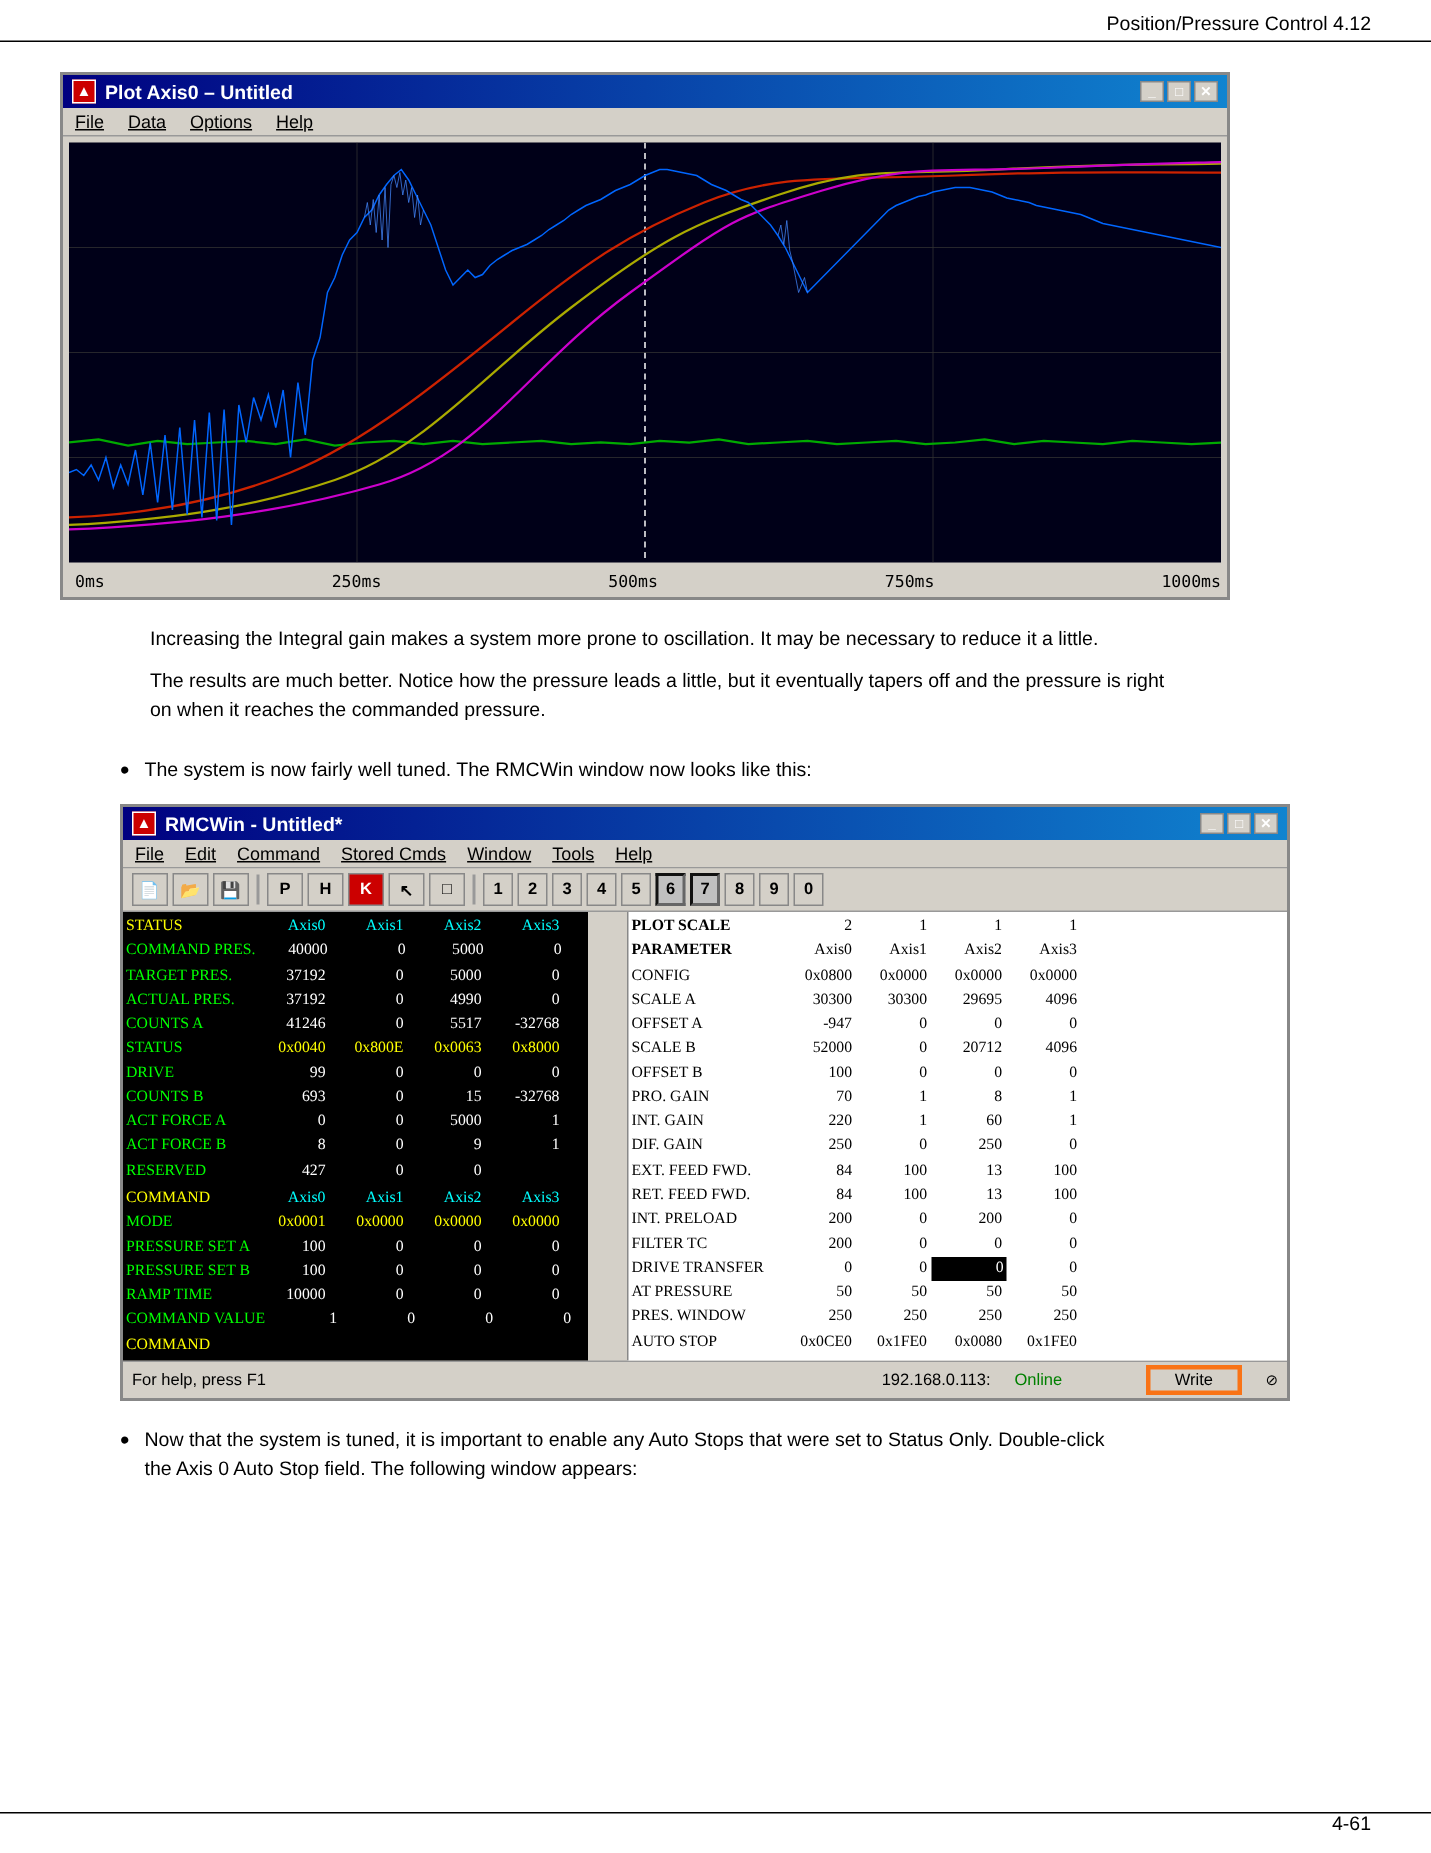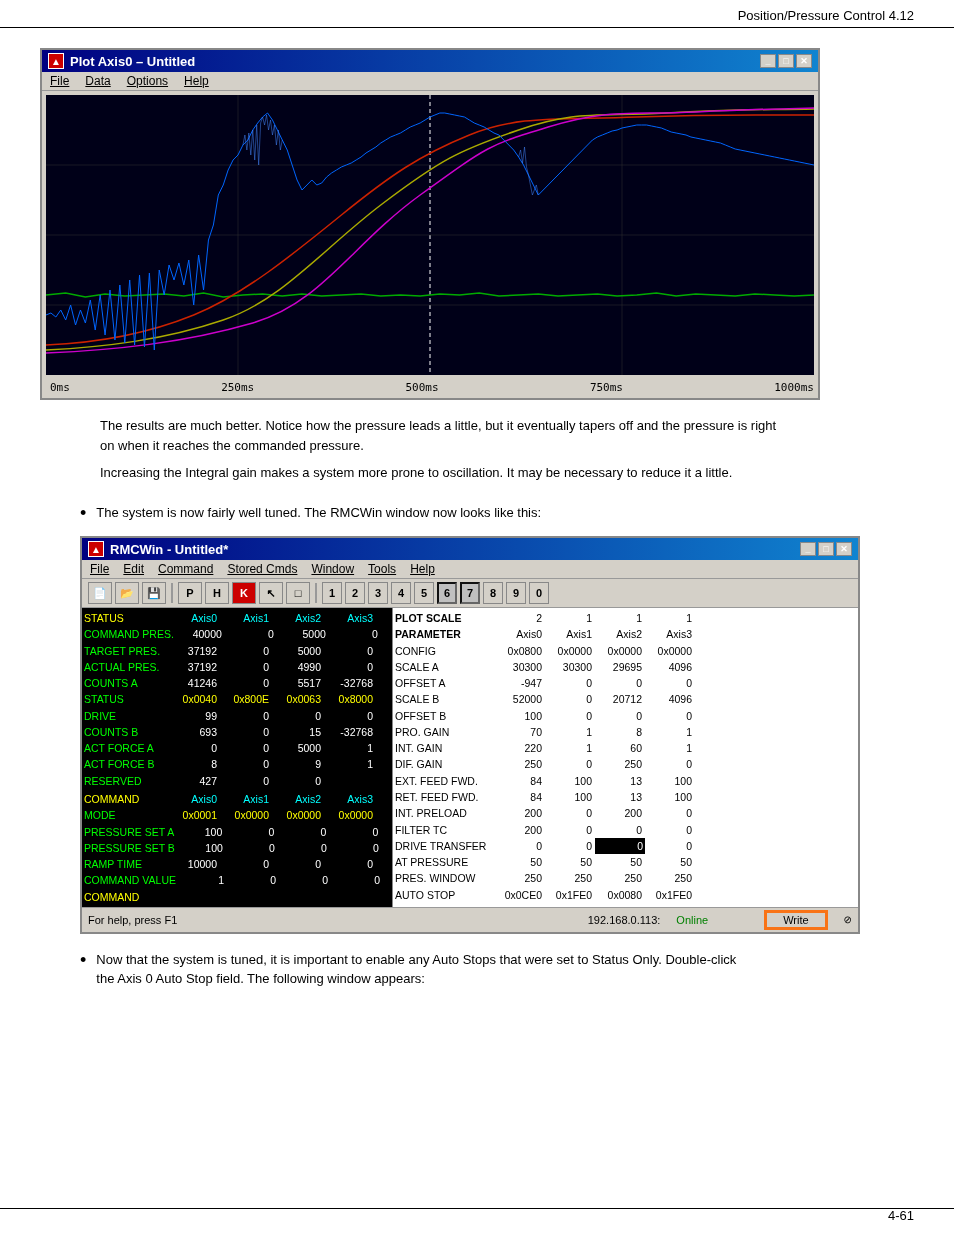--- a/index.html
+++ b/index.html
@@ -219,22 +219,23 @@
     }
 
     .toolbar-num-btn.active {
       background: #c0c0c0;
       border: 2px inset #666;
     }
 
     
     .rmcwin-data {
       display: flex;
-      font-family: Liberation Sans, sans-serif;
+      font-family: Liberation Serif, serif;
       font-size: 11px;
+      gap: 26px;
     }
 
     .data-left {
       background: #000000;
       color: #ffffff;
       width: 310px;
       padding: 2px;
     }
 
     .data-right {
@@ -454,23 +455,23 @@
     </div>
     <div class="plot-xaxis">
       <span>0ms</span>
       <span>250ms</span>
       <span>500ms</span>
       <span>750ms</span>
       <span>1000ms</span>
     </div>
   </div>
 
+  <div class="text-para">Increasing the Integral gain makes a system more prone to oscillation. It may be necessary to reduce it a little.</div>
+
   <div class="text-para">The results are much better. Notice how the pressure leads a little, but it eventually tapers off and the pressure is right on when it reaches the commanded pressure.</div>
-
-  <div class="text-para">Increasing the Integral gain makes a system more prone to oscillation. It may be necessary to reduce it a little.</div>
 
   <div class="bullet-section">
     <div class="bullet-dot">•</div>
     <div class="bullet-text">The system is now fairly well tuned. The RMCWin window now looks like this:</div>
   </div>
 
   <div class="rmcwin-window">
 
     <div class="rmcwin-titlebar">
       <div class="plot-titlebar-left">

